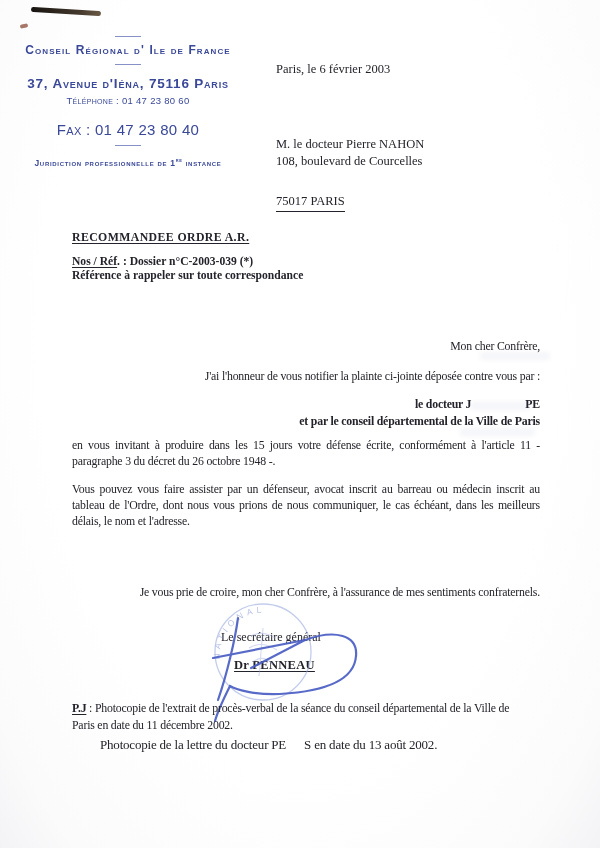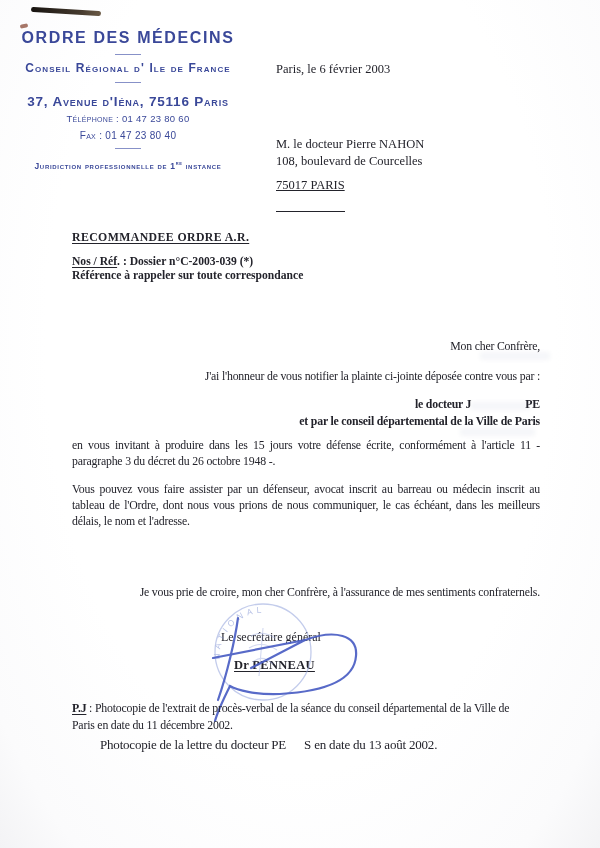--- a/index.html
+++ b/index.html
@@ -36,28 +36,28 @@
   .letterhead {
     position:absolute; left:8px; top:29px; width:240px;
     text-align:center; color:#3a4899;
     font-family:"Liberation Sans", sans-serif;
   }
   .lh-org { font-size:16px; font-weight:bold; letter-spacing:1.6px; white-space:nowrap; }
   .lh-rule { width:26px; height:1px; background:#8791c8; margin:7px auto 6px auto; }
   .lh-council { font-size:12px; font-weight:bold; font-variant:small-caps; letter-spacing:1.1px; white-space:nowrap; }
   .lh-addr { margin-top:11px; font-size:13.5px; font-weight:bold; font-variant:small-caps; letter-spacing:.8px; white-space:nowrap; }
   .lh-tel  { margin-top:4px; font-size:9.5px; font-variant:small-caps; letter-spacing:.3px; }
-  .lh-fax  { margin-top:6px; font-size:10px; font-variant:small-caps; letter-spacing:.3px; }
+  .lh-fax  { margin-top:15px; font-size:15px; font-variant:small-caps; letter-spacing:.3px; }
   .lh-jur  { margin-top:11px; font-size:8.5px; font-weight:bold; font-variant:small-caps; letter-spacing:.7px; white-space:nowrap; }
   .lh-jur sup { font-size:6px; }
 
   
   .date-line { position:absolute; left:276px; top:62px; font-size:12.5px; }
   .recipient { position:absolute; left:276px; top:136px; font-size:12.5px; line-height:17px; }
-  .recipient .city { display:inline-block; margin-top:7px; border-bottom:1px solid #23232b; padding-bottom:17px;text-decoration:underline; }
+  .recipient .city { display:inline-block; margin-top:23px; border-bottom:1px solid #23232b; padding-bottom:1px; }
 
   
   .registered {
     position:absolute; left:72px; top:230px;
     font-size:11.8px; font-weight:bold; letter-spacing:.4px;
     text-decoration:underline; text-underline-offset:2px;
   }
   .refline { position:absolute; left:72px; top:255px; font-size:11.6px; font-weight:bold; }
   .refline .u { text-decoration:underline; text-underline-offset:2px; }
   .refnote { position:absolute; left:72px; top:269px; font-size:11.6px; font-weight:bold; }
@@ -100,21 +100,20 @@
 
 <div class="page">
 
   <div class="artifact-line"></div>
   <div class="artifact-dot"></div>
   <div class="smudge" style="left:480px; top:352px; width:70px; height:8px;"></div>
   <div class="smudge" style="left:470px; top:402px; width:60px; height:8px;"></div>
   <div class="smudge" style="left:460px; top:428px; width:75px; height:8px;"></div>
 
   <div class="letterhead">
-    <div class="lh-org">ORDRE DES MÉDECINS</div>
     <div class="lh-rule"></div>
     <div class="lh-council">Conseil Régional d' Ile de France</div>
     <div class="lh-rule"></div>
     <div class="lh-addr">37, Avenue d'Iéna, 75116 Paris</div>
     <div class="lh-tel">Téléphone : 01 47 23 80 60</div>
     <div class="lh-fax">Fax : 01 47 23 80 40</div>
     <div class="lh-rule"></div>
     <div class="lh-jur"><span>Juridiction professionnelle de 1</span><sup>re</sup><span> instance</span></div>
   </div>
 

